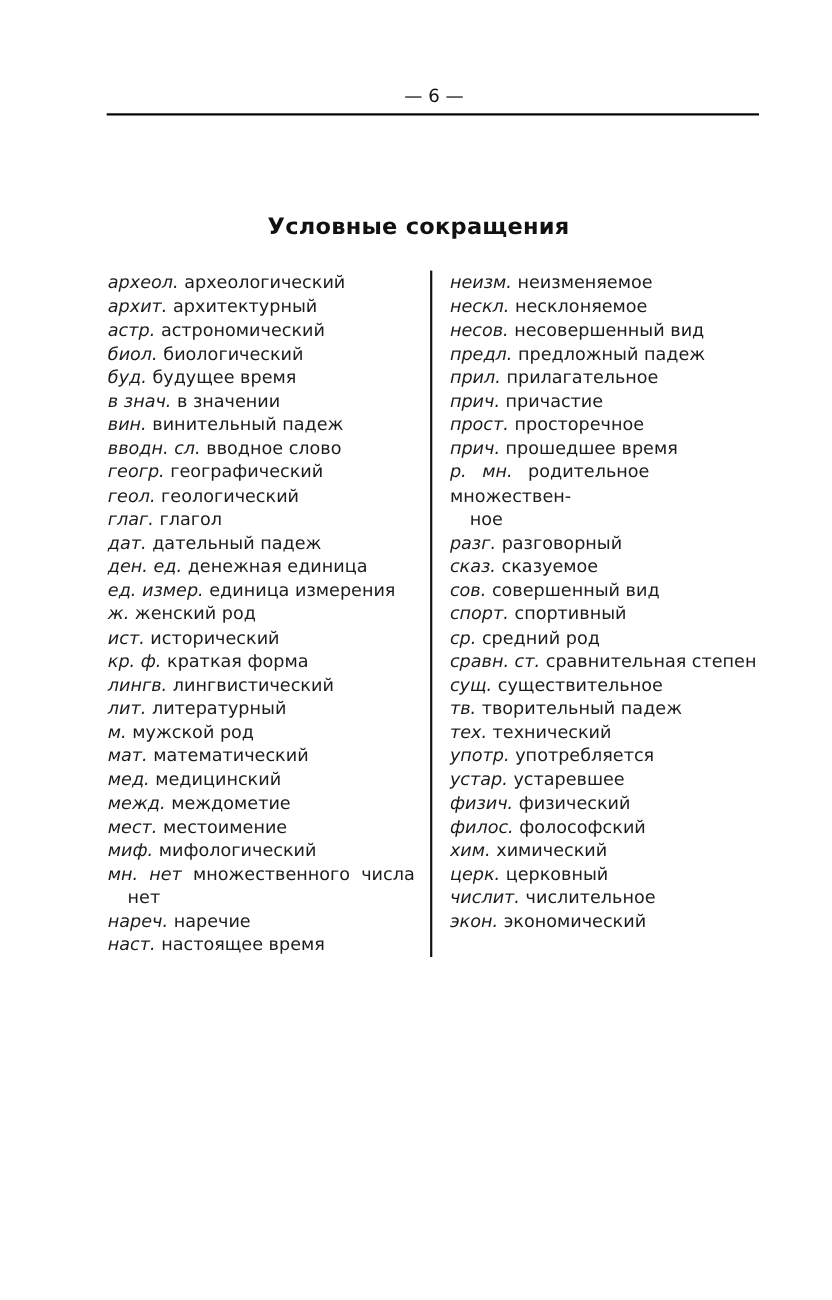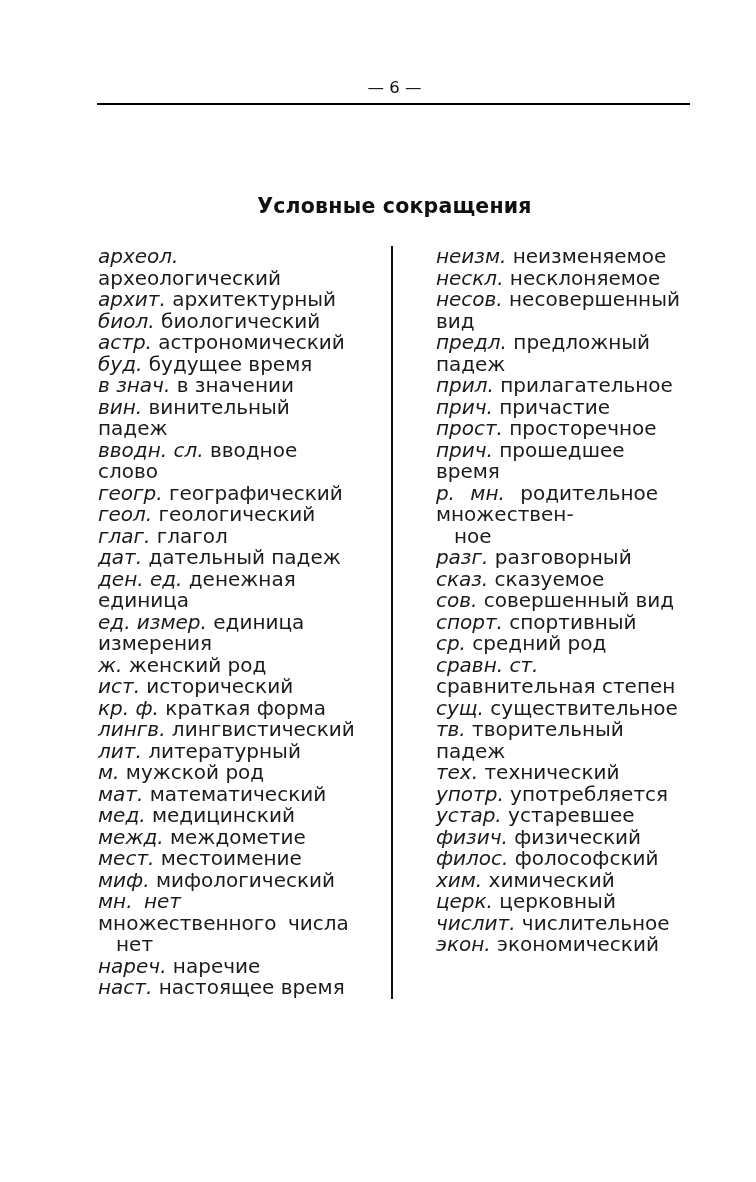--- a/index.html
+++ b/index.html
@@ -13,28 +13,28 @@
   }
   .header-num {
     position:absolute; top:78px; left:98px; width:593px;
     text-align:center; font-size:16.5px; color:#111;
   }
   .header-rule {
     position:absolute; top:103px; left:97px; width:593px; height:2px;
     background:#000;
   }
   .doc-title {
-    position:absolute; top:194px; left:98px; width:593px;
+    position:absolute; top:194px; left:84px; width:593px;
     text-align:center; font-weight:bold; font-size:20.5px; color:#111;
     letter-spacing:0.2px;
   }
   .content {
     position:absolute; top:246px; left:98px; width:596px;
     display:flex; align-items:stretch;
-    font-size:20px; line-height:21.5px;gap:27px;
+    font-size:16px; line-height:21.5px;
   }
   .col-left  { width:293px; padding-right:6px; box-sizing:border-box; }
   .col-divider { width:2px; background:#111; flex:0 0 auto; }
   .col-right { width:301px; padding-left:16px; box-sizing:border-box; }
   .entry { white-space:normal; }
   .abbr { font-style:italic; }
   .cont { padding-left:18px; }
   .col-left  .wrapped .line1 { word-spacing:5px; }
   .col-right .wrapped .line1 { word-spacing:9px; }
 </style>
@@ -43,22 +43,22 @@
 
 <div class="page">
   <div class="header-num">— 6 —</div>
   <div class="header-rule"></div>
   <div class="doc-title">Условные сокращения</div>
 
   <div class="content">
     <div class="col-left" id="col-left">
         <div class="entry"><span class="line1"><span class="abbr">археол.</span> археологический</span></div>
         <div class="entry"><span class="line1"><span class="abbr">архит.</span> архитектурный</span></div>
+        <div class="entry"><span class="line1"><span class="abbr">астр.</span> астрономический</span></div>
         <div class="entry"><span class="line1"><span class="abbr">биол.</span> биологический</span></div>
-        <div class="entry"><span class="line1"><span class="abbr">астр.</span> астрономический</span></div>
         <div class="entry"><span class="line1"><span class="abbr">буд.</span> будущее время</span></div>
         <div class="entry"><span class="line1"><span class="abbr">в знач.</span> в значении</span></div>
         <div class="entry"><span class="line1"><span class="abbr">вин.</span> винительный падеж</span></div>
         <div class="entry"><span class="line1"><span class="abbr">вводн. сл.</span> вводное слово</span></div>
         <div class="entry"><span class="line1"><span class="abbr">геогр.</span> географический</span></div>
         <div class="entry"><span class="line1"><span class="abbr">геол.</span> геологический</span></div>
         <div class="entry"><span class="line1"><span class="abbr">глаг.</span> глагол</span></div>
         <div class="entry"><span class="line1"><span class="abbr">дат.</span> дательный падеж</span></div>
         <div class="entry"><span class="line1"><span class="abbr">ден. ед.</span> денежная единица</span></div>
         <div class="entry"><span class="line1"><span class="abbr">ед. измер.</span> единица измерения</span></div>

